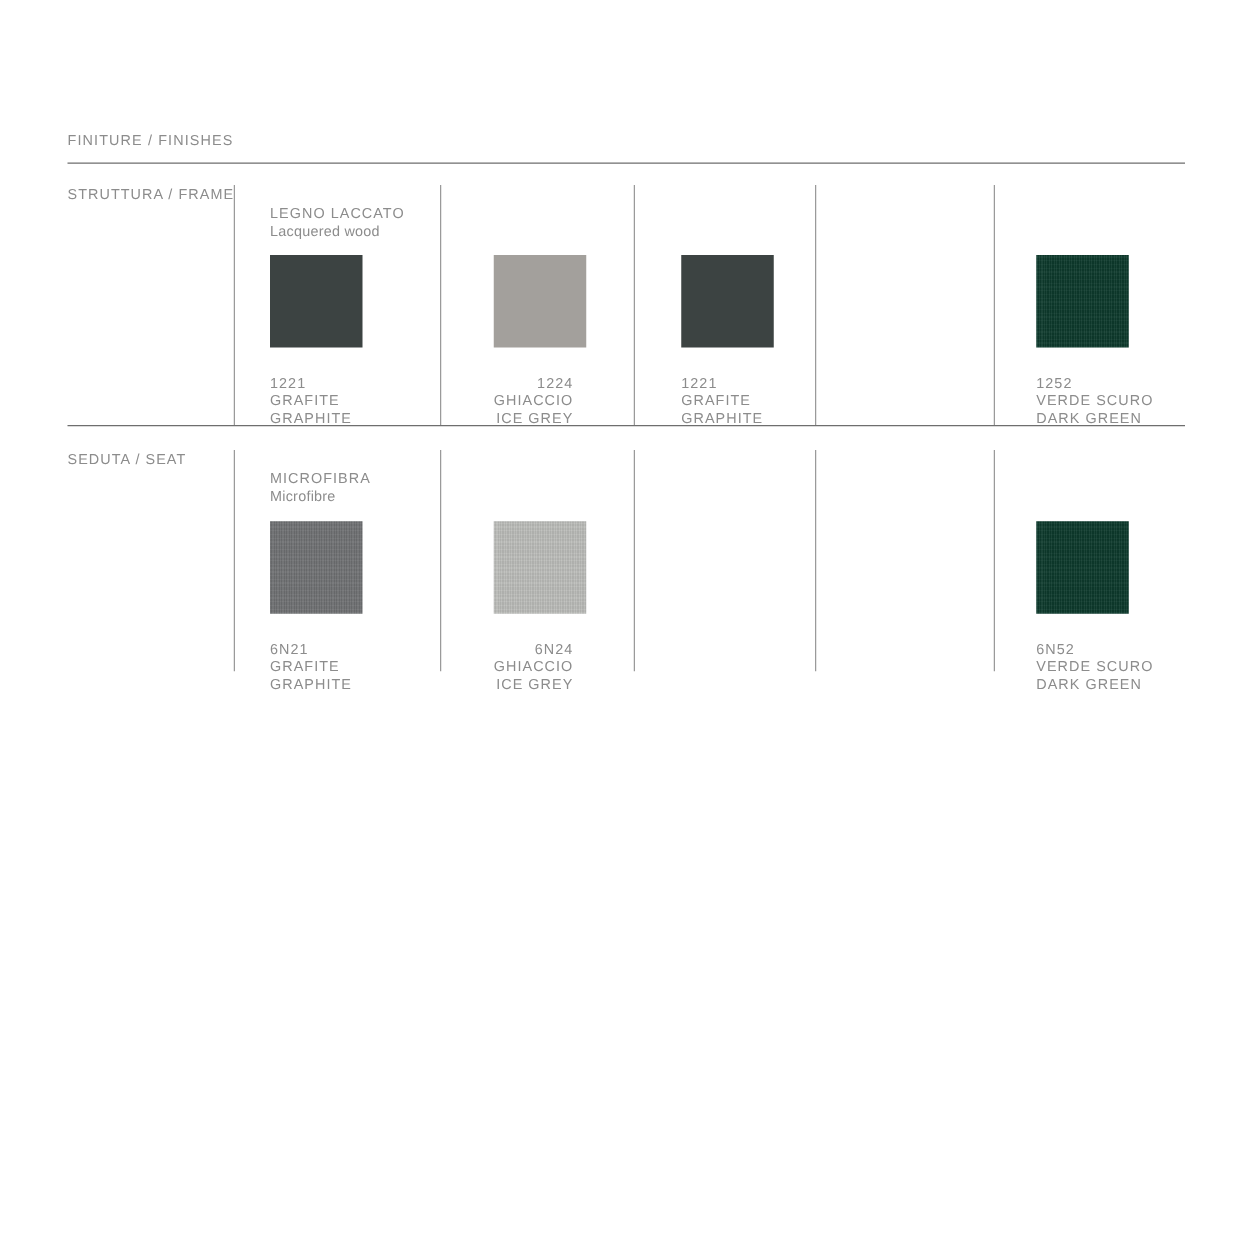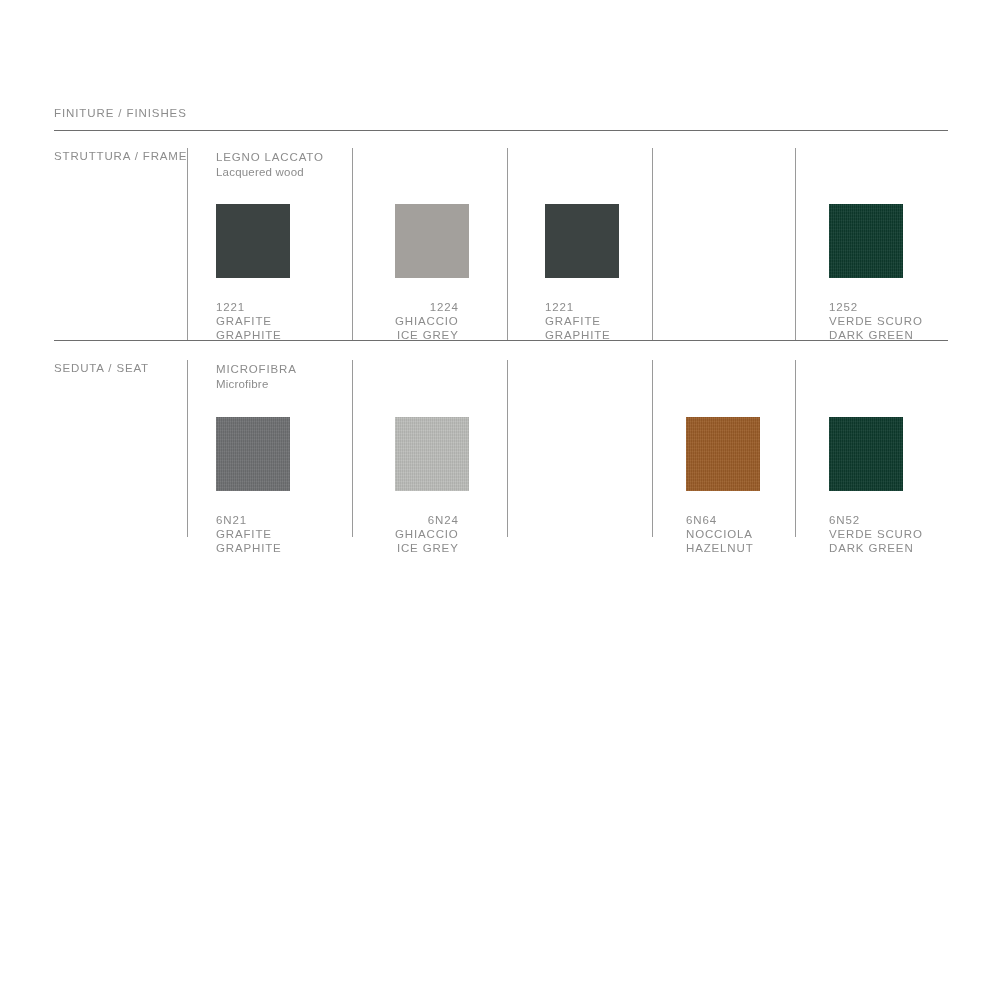--- a/index.html
+++ b/index.html
@@ -74,21 +74,21 @@
     font-size: 11.5px;
     letter-spacing: 0.85px;
     color: #8c8c8c;
     white-space: nowrap;
   }
 
   
   .material {
     position: absolute;
     left: 216px;
-    top: 2px;
+    top: 16px;
     line-height: 14.5px;
     white-space: nowrap;
   }
   .material .it {
     display: block;
     font-size: 11.5px;
     letter-spacing: 0.85px;
     color: #8c8c8c;
   }
   .material .en {
@@ -245,28 +245,20 @@
     <div class="cell k1">
       <div class="swatch fabric" style="background-color:#bcbdba;"></div>
       <div class="swatch-caption">
         <span>6N24</span>
         <span>GHIACCIO</span>
         <span>ICE GREY</span>
       </div>
     </div>
 
 
-    <div class="cell k3">
-      <div class="swatch fabric" style="background-color:#9a5c27;"></div>
-      <div class="swatch-caption">
-        <span>6N64</span>
-        <span>NOCCIOLA</span>
-        <span>HAZELNUT</span>
-      </div>
-    </div>
 
     <div class="cell k4">
       <div class="swatch fabric" style="background-color:#0d3a2c;"></div>
       <div class="swatch-caption">
         <span>6N52</span>
         <span>VERDE SCURO</span>
         <span>DARK GREEN</span>
       </div>
     </div>
   </div>

